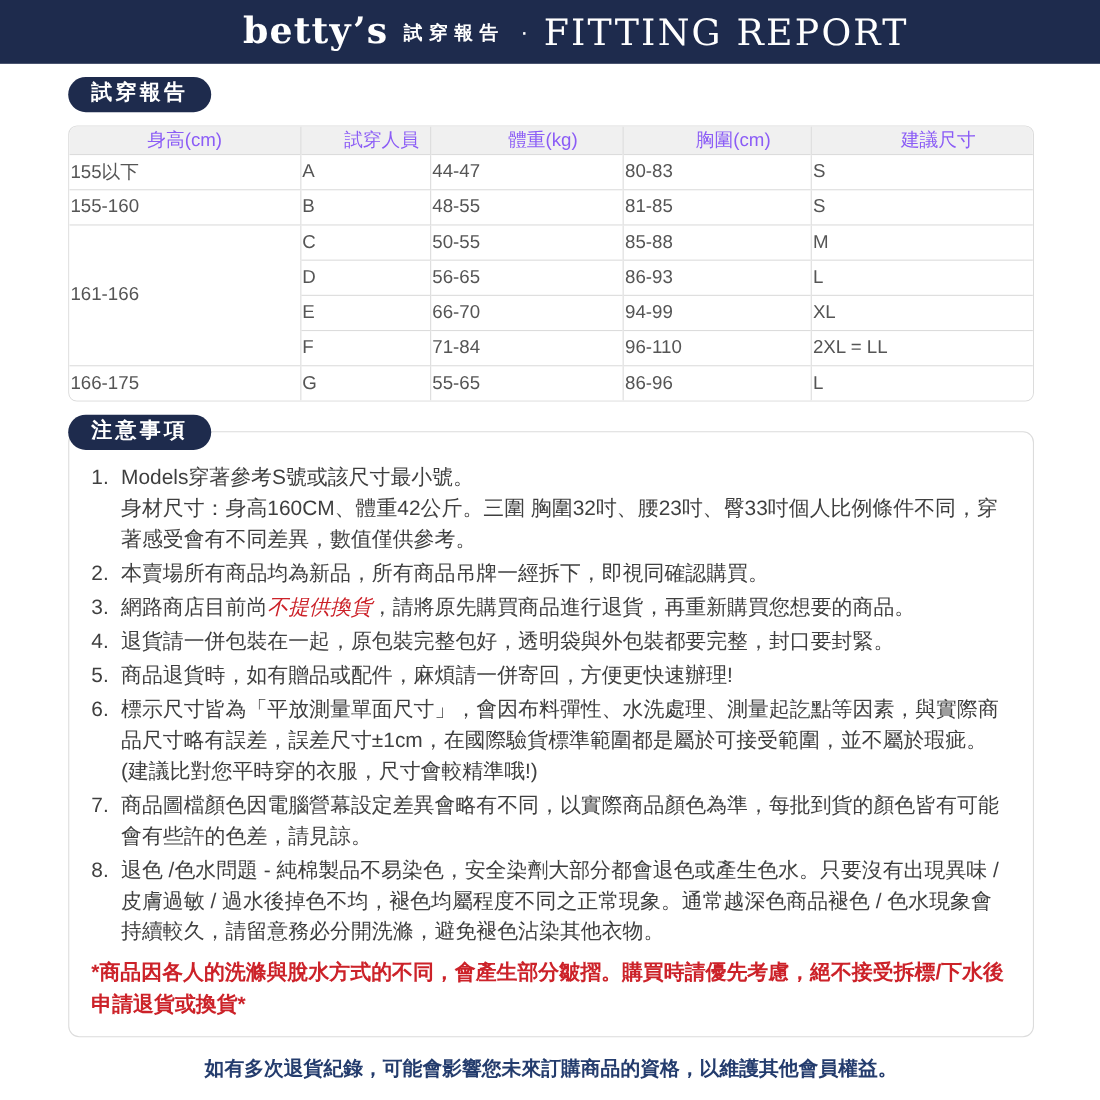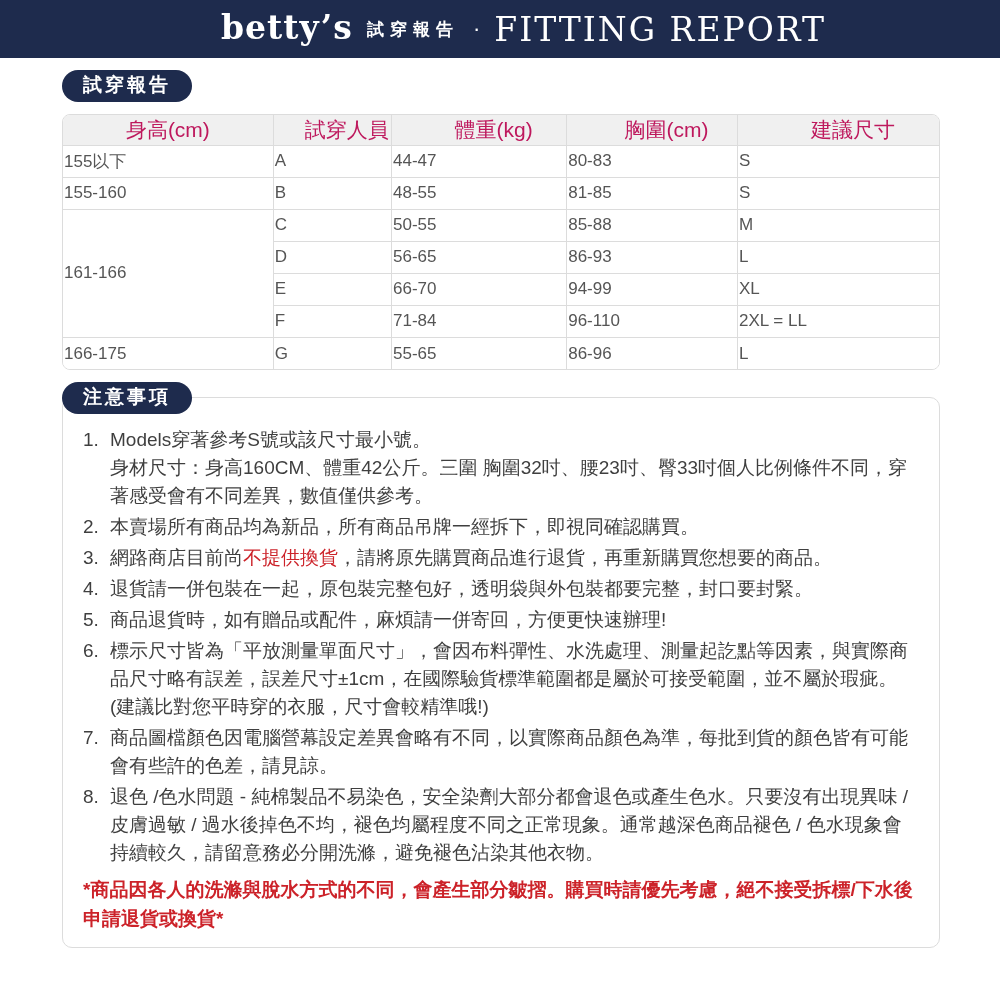--- a/index.html
+++ b/index.html
@@ -43,43 +43,43 @@
   }
   .report-badge{margin-top:12px;}
   
   .table-wrap{
     margin-top:12px;border:1px solid var(--border);
     border-radius:8px;overflow:hidden;
   }
   table{width:100%;border-collapse:collapse;table-layout:fixed;}
   col.w0{width:24%;} col.w1{width:13.5%;} col.w2{width:20%;} col.w3{width:19.5%;} col.w4{width:23%;}
   th{
-    background:var(--header-bg);height:22px;font-size:21px;
-    color:#be185d;font-weight:400;text-align:center;
+    background:var(--header-bg);height:22px;font-size:17px;
+    color:#8b5cf6;font-weight:400;text-align:center;
   }
   th:not(:first-child){border-left:1px solid var(--border);padding-left:30px;}
   td{
     height:32px;font-size:17px;color:var(--table-text);
     border-top:1px solid var(--border);background:#fff;
   }
   td.c1,td.c2,td.c3,td.c4{border-left:1px solid var(--border);}
   
   .notes-box{
     position:relative;margin-top:27px;
     border:1px solid var(--border);border-radius:10px;
     padding:28px 24px 14px 20px;
   }
   .notes-badge{position:absolute;top:-16px;left:-1px;}
   .note-item{display:flex;margin-bottom:3px;}
   .note-num{
     flex:0 0 27px;font-size:19px;line-height:28px;color:var(--text);
   }
   .note-text{font-size:19px;line-height:28px;color:var(--text);}
   .note-para{margin:0;}
-  .note-text .red{color:var(--red);}
+  .note-text .red{color:var(--red);font-style:italic;}
   .warning{
     margin-top:8px;font-size:19px;line-height:29px;
     font-weight:bold;color:var(--red);
   }
   
   .footer1{
     margin-top:16px;text-align:center;font-size:18px;
     font-weight:bold;color:var(--footer-navy);
   }
 </style>
@@ -215,15 +215,16 @@
         <div class="note-item">
           <span class="note-num">8.</span>
           <div class="note-text">
             <div class="note-para"><span>退色 /色水問題 - 純棉製品不易染色，安全染劑大部分都會退色或產生色水。只要沒有出現異味 /皮膚過敏 / 過水後掉色不均，褪色均屬程度不同之正常現象。通常越深色商品褪色 / 色水現象會持續較久，請留意務必分開洗滌，避免褪色沾染其他衣物。</span></div>
           </div>
         </div>
       </div>
     <div class="warning">*商品因各人的洗滌與脫水方式的不同，會產生部分皺摺。購買時請優先考慮，絕不接受拆標/下水後申請退貨或換貨*</div>
   </div>
 
+  <div class="footer1">如有多次退貨紀錄，可能會影響您未來訂購商品的資格，以維護其他會員權益。</div>
   
 
 </div>
 
 </body></html>

